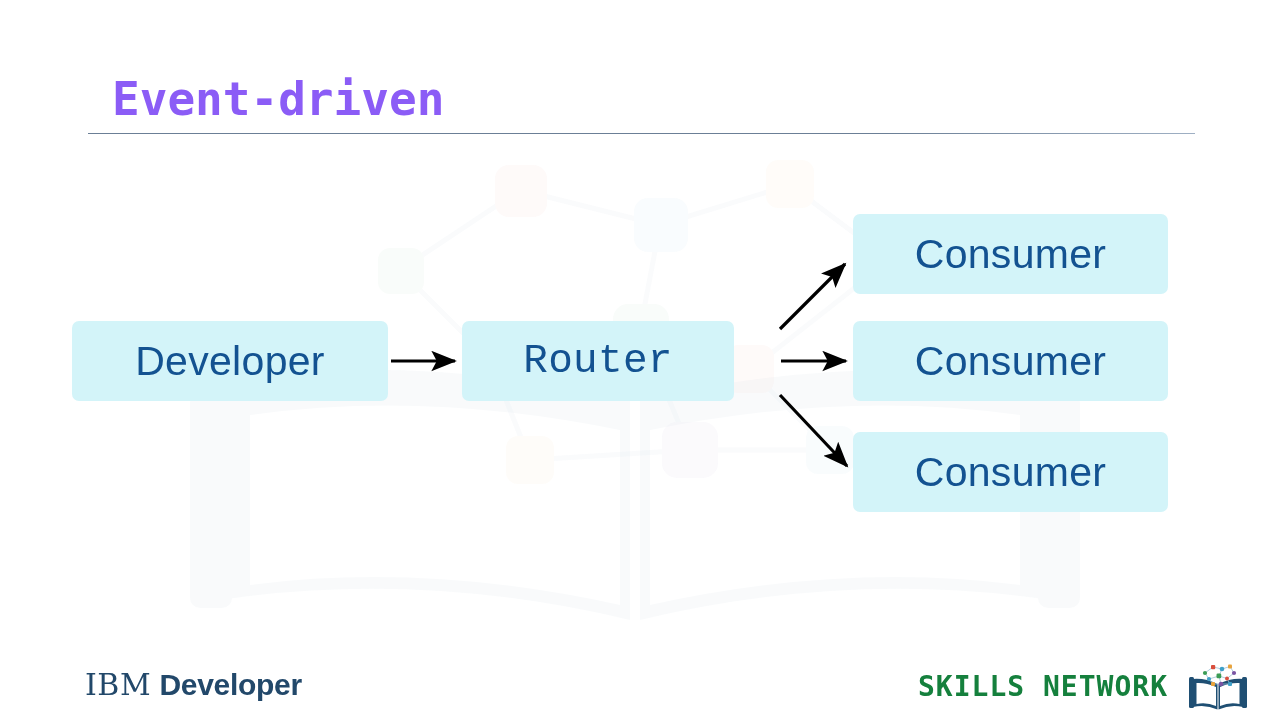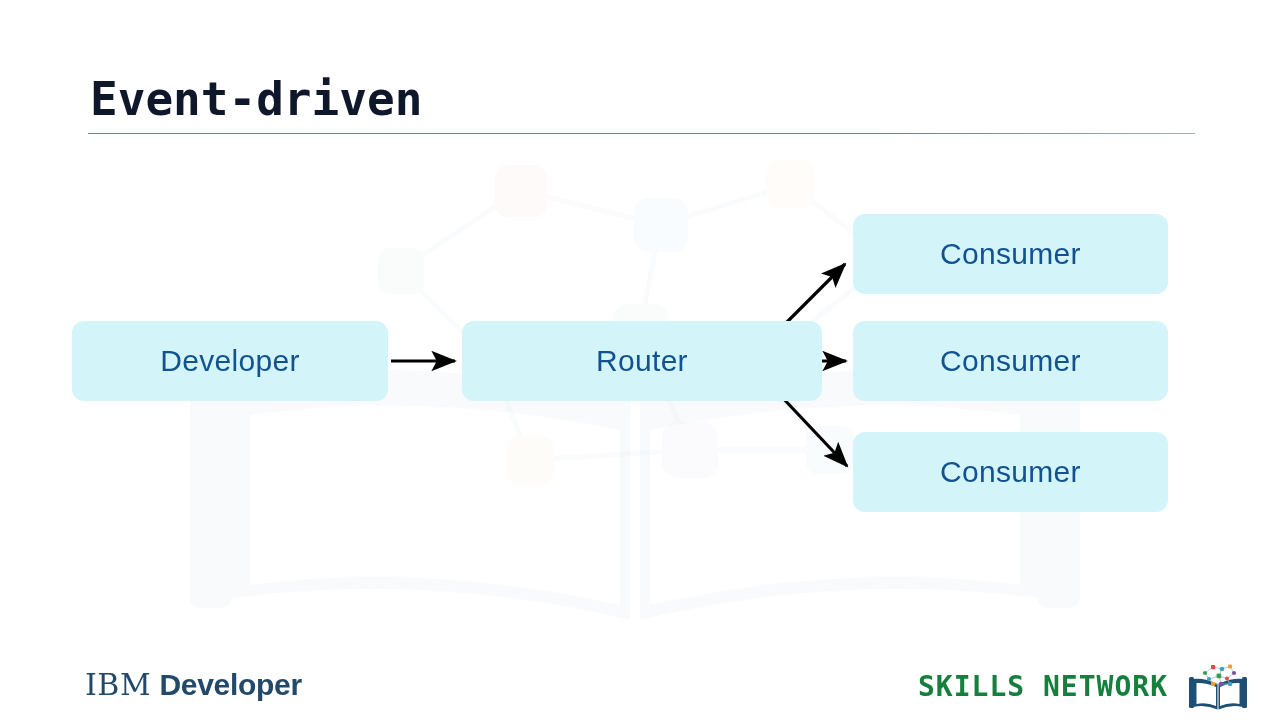--- a/index.html
+++ b/index.html
@@ -23,54 +23,54 @@
     top: 130px;
     width: 890px;
     height: 500px;
     opacity: 0.55;
     pointer-events: none;
   }
 
   
   .title {
     position: absolute;
-    left: 90px;
+    left: 112px;
     top: 72px;
     font-family: "DejaVu Sans Mono", "Liberation Mono", monospace;
     font-weight: bold;
     font-size: 46px;
     letter-spacing: 0px;
-    color: #0f172a;
+    color: #8b5cf6;
     white-space: nowrap;
   }
   .title-rule {
     position: absolute;
     left: 88px;
     top: 133px;
     width: 1107px;
     height: 1px;
     background: linear-gradient(to right, #6b7f96 0%, #6b7f96 72%, #9fb0c4 100%);
   }
 
   
   .node {
     position: absolute;
     background: #d3f4f9;
-    border-radius: 12px;
+    border-radius: 7px;
     display: flex;
     align-items: center;
     justify-content: center;
     color: #135291;
-    font-size: 30px;
+    font-size: 41px;
     font-family: "Liberation Sans", sans-serif;
     font-weight: 400;
     letter-spacing: 0.3px;
   }
   #node-producer { left: 72px;  top: 321px; width: 316px; height: 80px; }
-  #node-router   { left: 462px; top: 321px; width: 360px; height: 80px; }
+  #node-router   { left: 462px; top: 321px; width: 272px; height: 80px; font-family: Liberation Mono, monospace; }
   #node-consumer-1 { left: 853px; top: 214px; width: 315px; height: 80px; }
   #node-consumer-2 { left: 853px; top: 321px; width: 315px; height: 80px; }
   #node-consumer-3 { left: 853px; top: 432px; width: 315px; height: 80px; }
 
   .arrows {
     position: absolute;
     left: 0;
     top: 0;
     width: 1280px;
     height: 720px;

